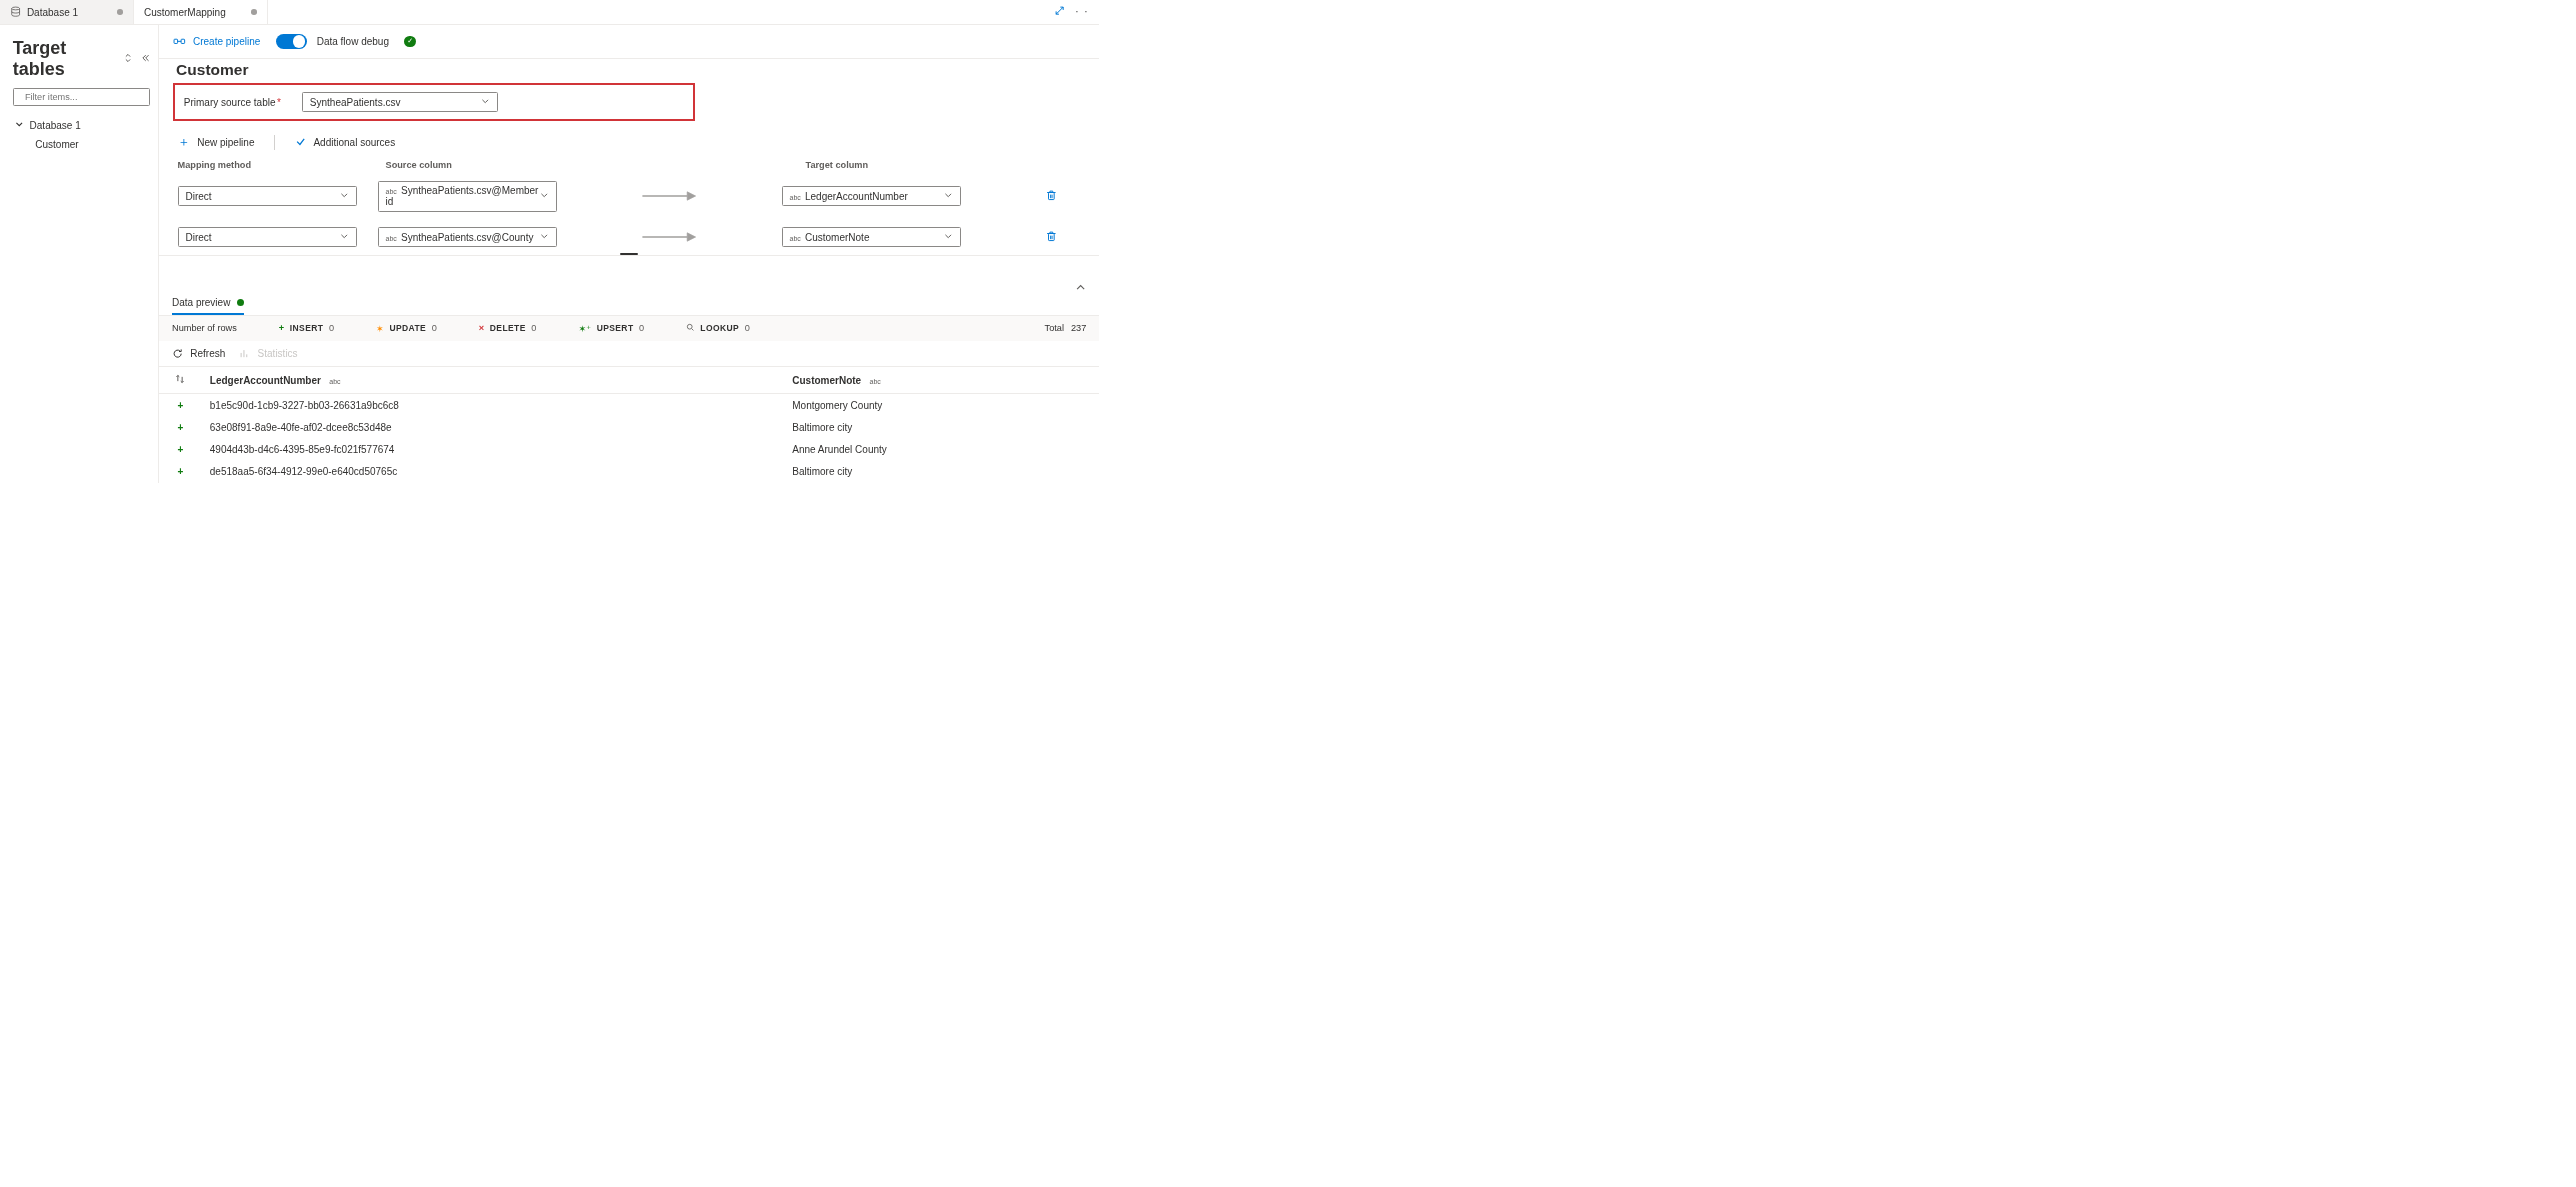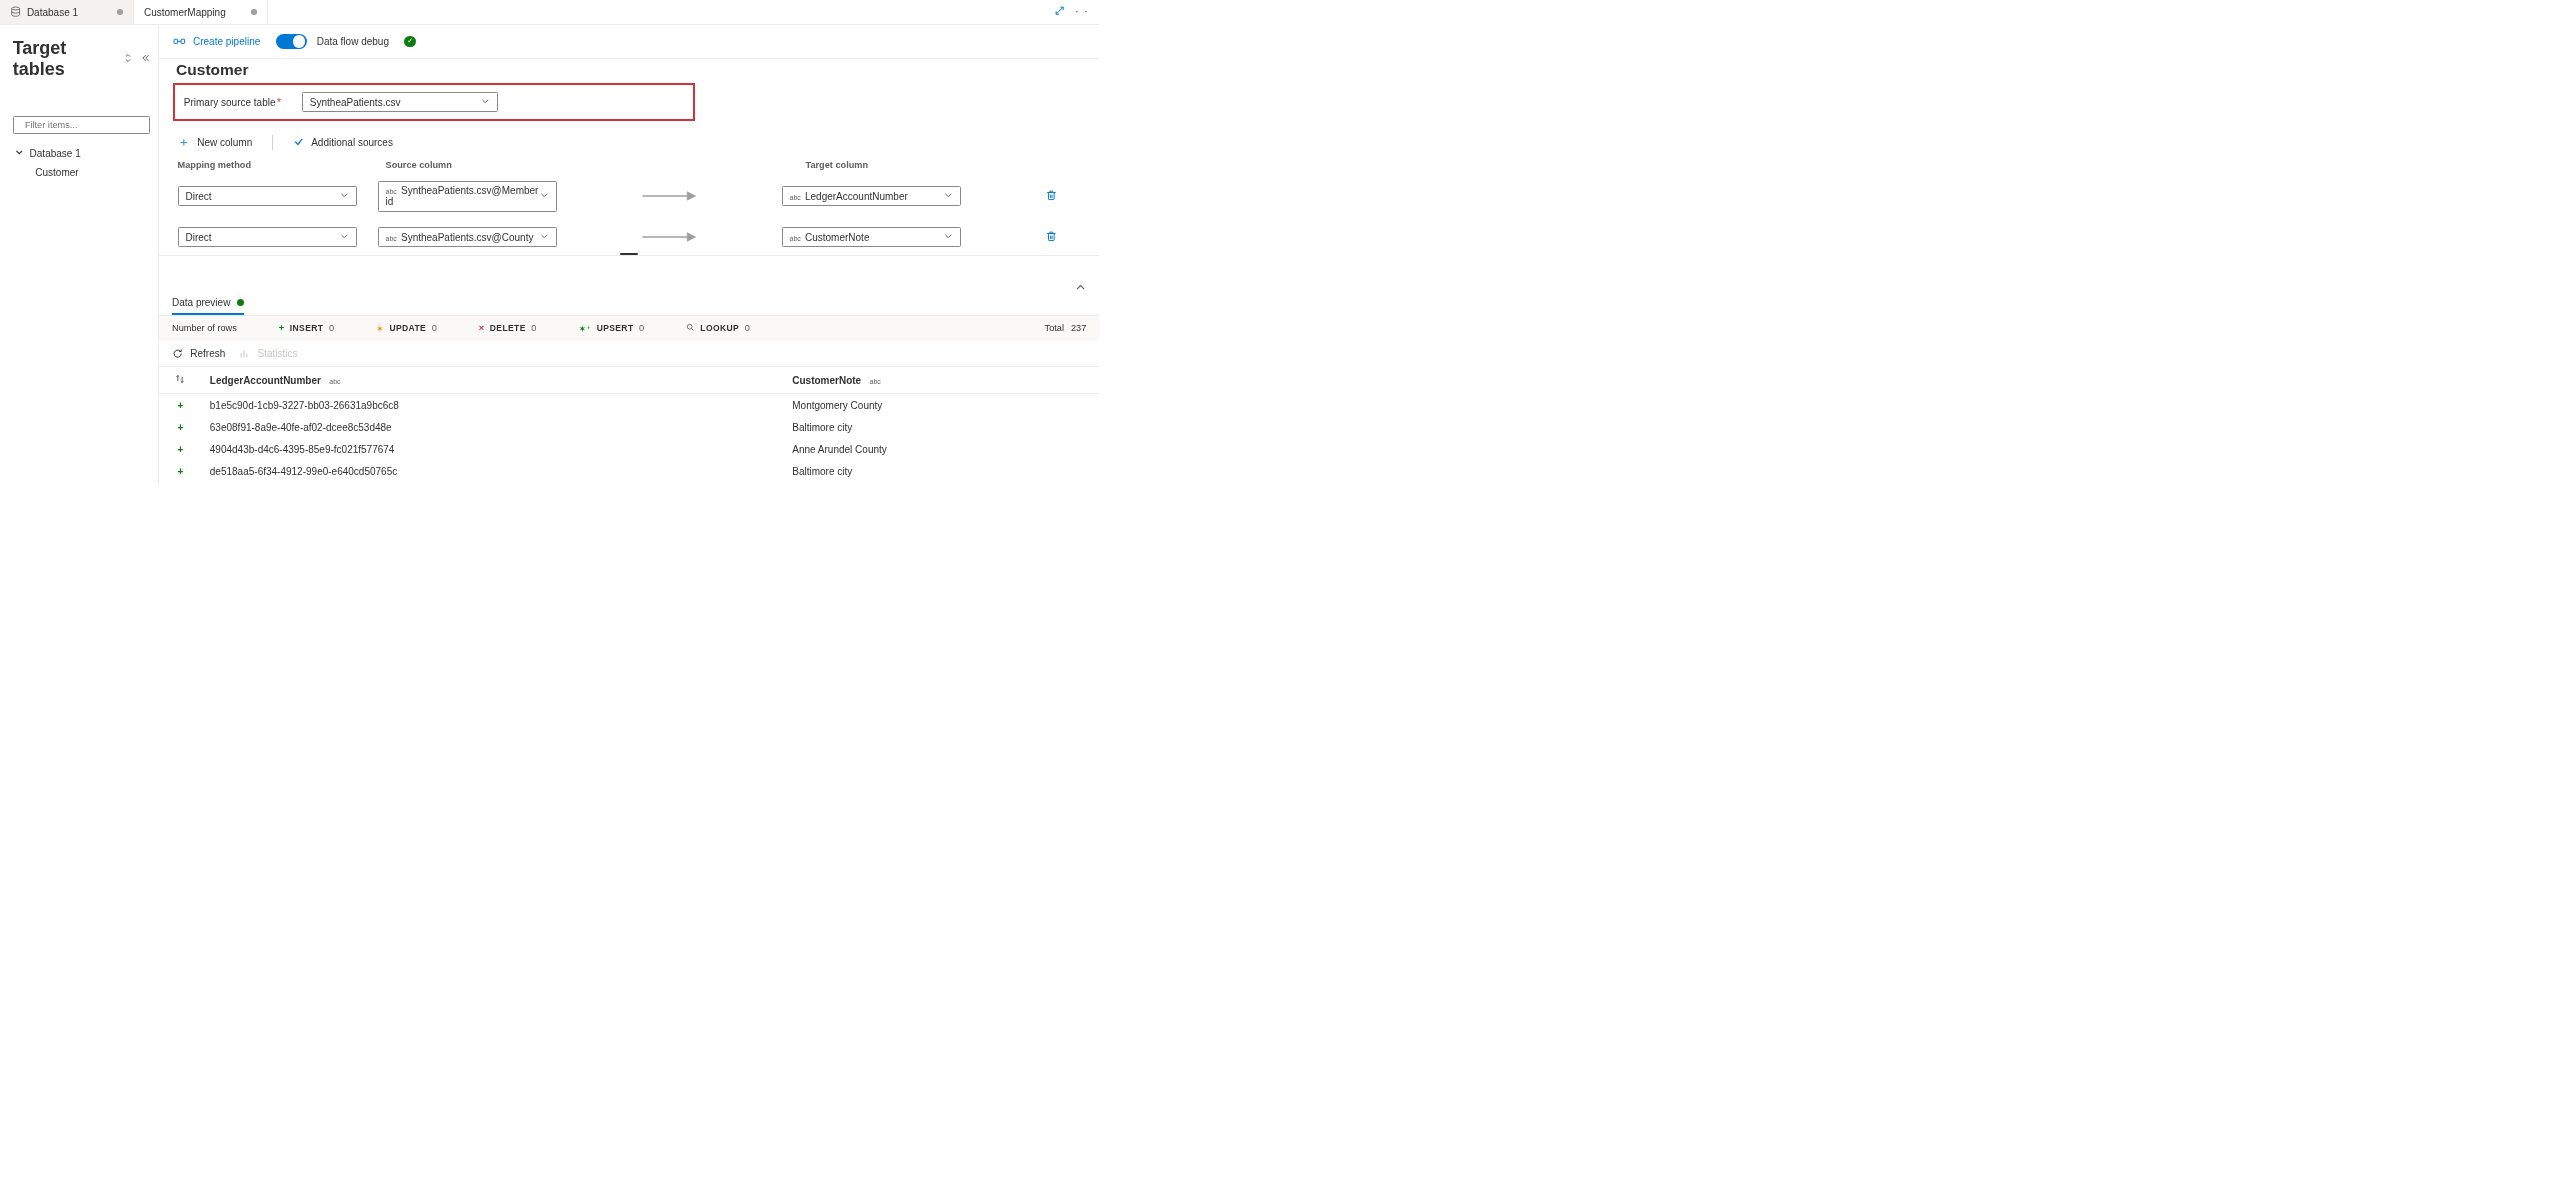--- a/index.html
+++ b/index.html
@@ -29,21 +29,21 @@
     width: 159px; border-right: 0.7px solid #edebe9;
     padding: 12.7px 8.5px 0 12.7px;
     display:flex; flex-direction:column;
   }
   .sidebar-head { display:flex; align-items:center; justify-content:space-between; margin-bottom:8.5px; }
   .sidebar-title { font-size: 18px; font-weight: 600; }
   .chevrons { display:flex; gap:7px; color:#605e5c; }
   .filter {
     display:flex; align-items:flex-start; gap:5.6px;
     border:0.7px solid #8a8886; border-radius:1.4px;
-    padding:2.8px 5.6px; margin-bottom:10px;margin-top:28px;
+    padding:2.8px 5.6px; margin-bottom:10px;
   }
   .filter svg { color:#0078d4; width:10px; height:10px; }
   .filter input { border:none; outline:none; flex:1; font-size:9.2px; }
   .tree-node { display:flex; align-items:center; gap:5.6px; padding:4.2px 2.8px; cursor:pointer; }
   .tree-caret { width:8.5px; color:#323130; }
   .tree-child { padding:4.2px 2.8px 4.2px 22.6px; cursor:pointer; }
 
   
   .main { flex:1; display:flex; flex-direction:column; overflow:hidden; border-left:0.7px solid #edebe9; margin-left:-0.7px; }
   .toolbar {
@@ -253,21 +253,21 @@
             <svg width="8.5" height="8.5" viewBox="0 0 12 12" stroke="currentColor" fill="none" stroke-width="1.4">
                 <path d="M2 4l4 4 4-4"></path>
               </svg>
           </span>
         </div>
       </div>
 
       <div class="map-actions">
         <div class="btn-link">
           <span class="plus-blue">＋</span>
-          <span style="color:#323130" data-bind="mapping_actions.new_mapping">New column</span>
+          <span style="color:#323130" data-bind="mapping_actions.new_mapping">New pipeline</span>
         </div>
         <div class="divider-v"></div>
         <div class="btn-link">
           <span class="check-blue">
             <svg width="11.3" height="11.3" viewBox="0 0 16 16" stroke="#0078d4" fill="none" stroke-width="1.8">
                 <path d="M3 8l4 4 6-8"></path>
               </svg>
           </span>
           <span style="color:#323130" data-bind="mapping_actions.additional_sources">Additional sources</span>
         </div>

